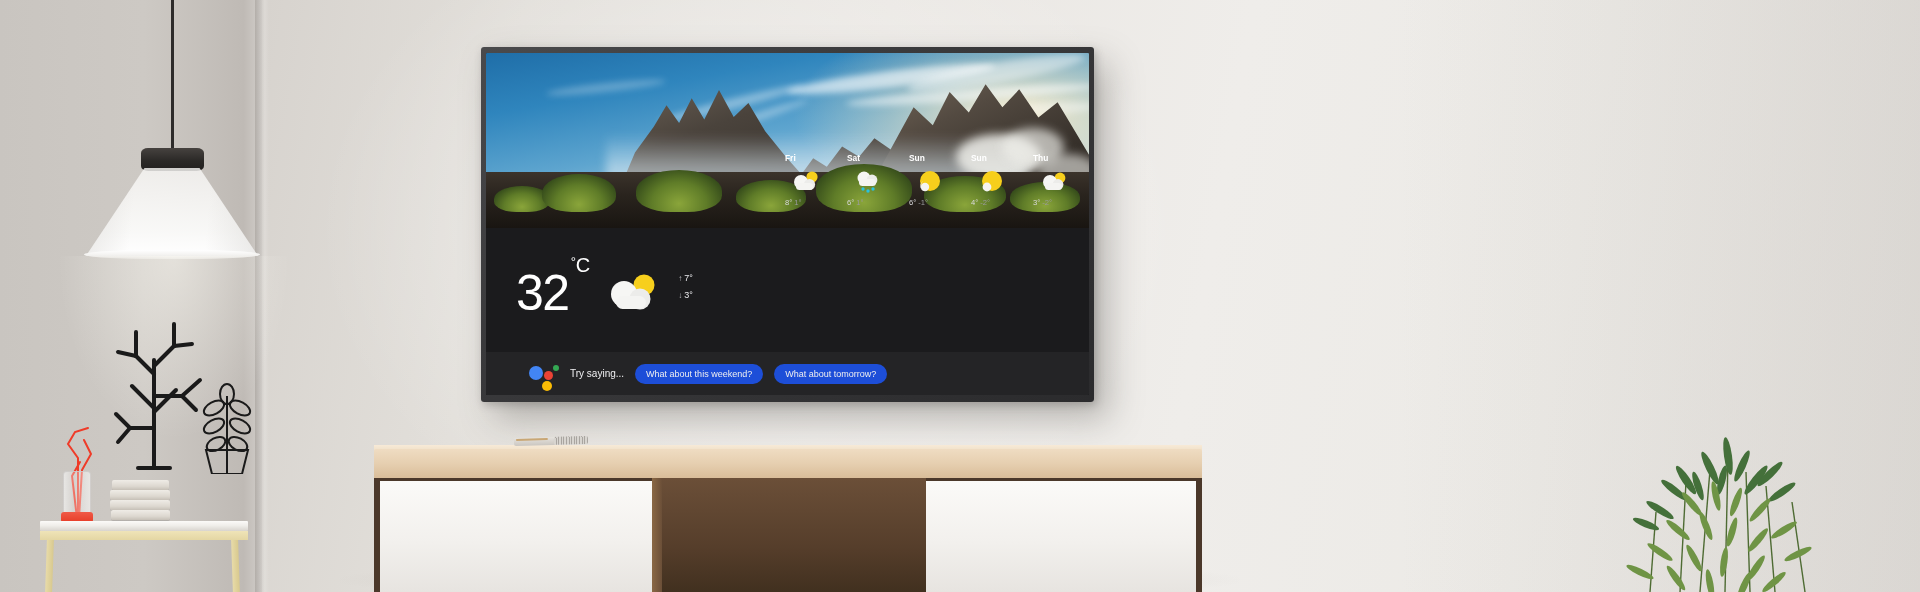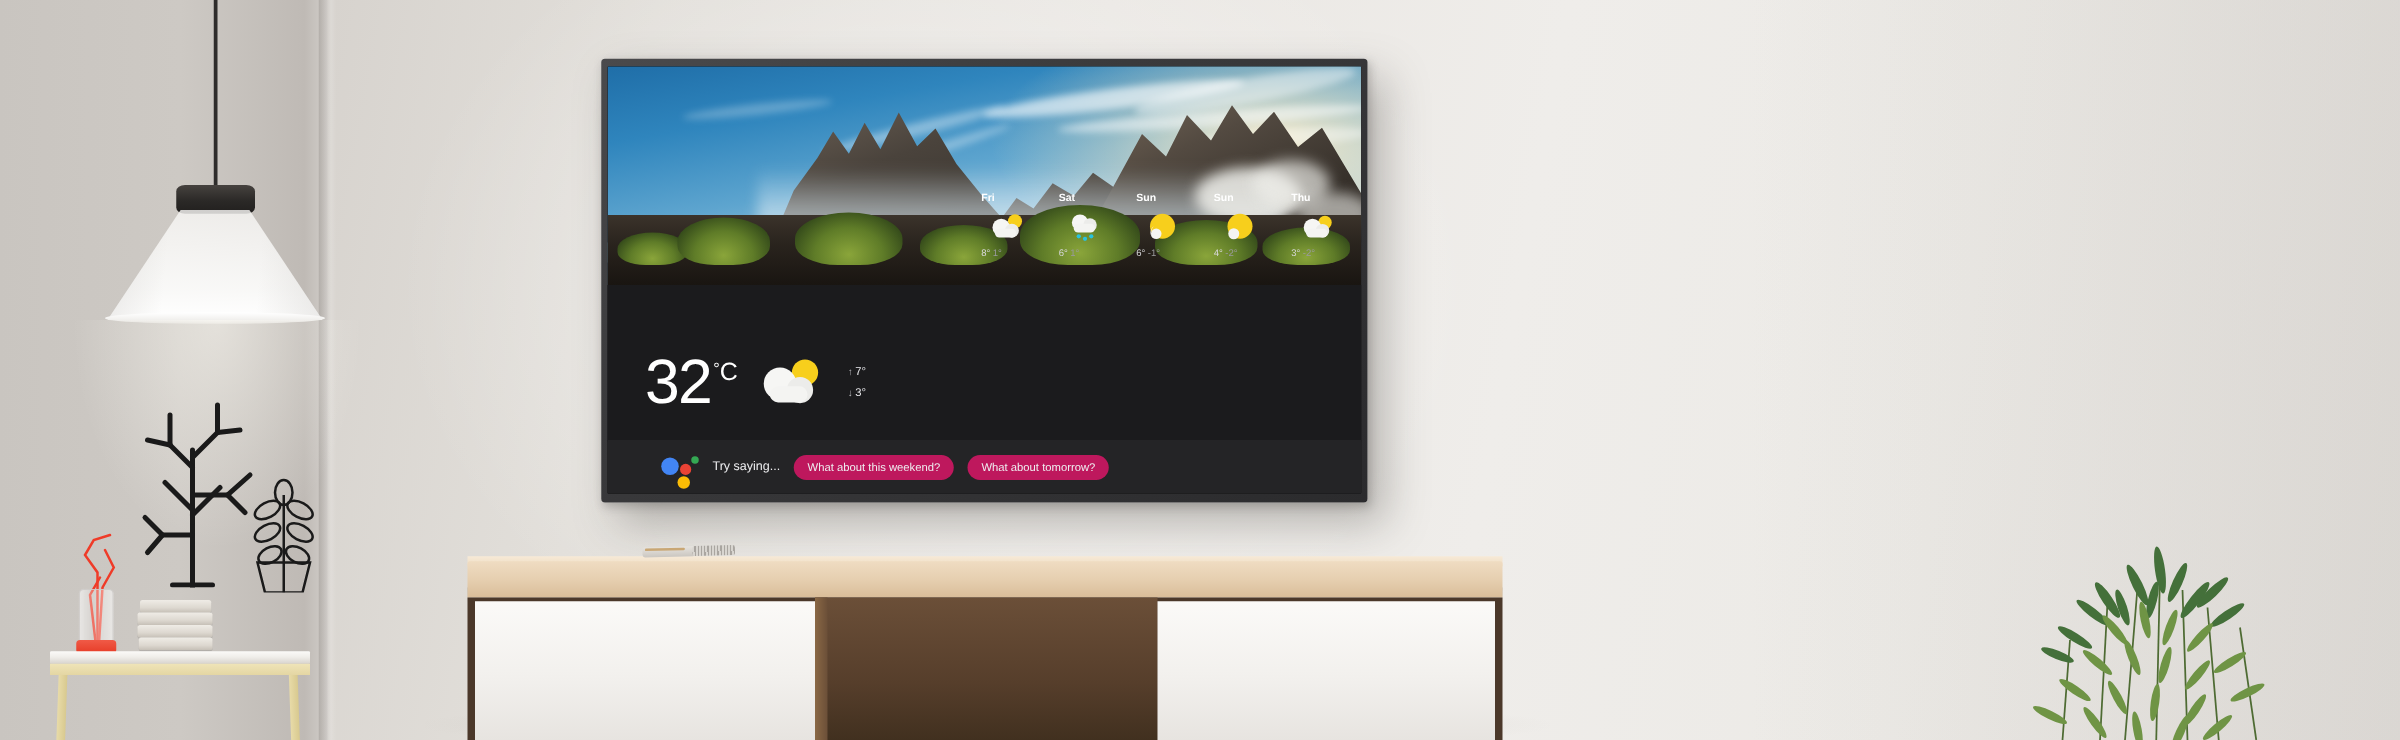--- a/index.html
+++ b/index.html
@@ -202,21 +202,21 @@
     padding: 12px 0 0 34px;
   }
   .wx-title {
     color: #fff; font-size: 15px; font-weight: bold; letter-spacing: .1px;
   }
   .wx-sub {
     margin-top: 5px; font-size: 7.6px; color: #cfcfd2; letter-spacing: .1px;
   }
   .wx-sub .muted { color: #97979b; }
 
-  .wx-main { position: absolute; left: 30px; top: 52px; display: flex; align-items: center; }
+  .wx-main { position: absolute; left: 30px; top: 40px; display: flex; }
   .wx-temp { color: #fff; font-size: 50px; font-weight: 300; line-height: 1; letter-spacing: -1.5px; }
   .wx-unit { color: #fff; font-size: 20px; font-weight: 400; margin-left: 2px; margin-top: -14px; }
   .wx-unit .deg { font-size: 13px; vertical-align: top; }
   .wx-bigicon { margin-left: 16px; margin-top: 4px; }
   .wx-hilo { margin-left: 16px; margin-top: 2px; font-size: 9px; color: #e9e9ec; line-height: 1.9; }
   .wx-hilo .arrow { color:#bdbdc1; font-size: 8px; margin-right: 2px; }
 
   
   #forecast {
     position: absolute; right: 14px; top: 100px;
@@ -235,21 +235,21 @@
     display: flex; align-items: center; padding-left: 43px; gap: 11px;
   }
   .g-dots { position: relative; width: 30px; height: 22px; }
   .dot { position: absolute; border-radius: 50%; }
   .dot.blue   { left: 0;   top: 3px;  width: 14px; height: 14px; background:#4285f4; }
   .dot.red    { left: 15px; top: 8px; width: 9px;  height: 9px;  background:#ea4335; }
   .dot.green  { left: 24px; top: 2px; width: 6px;  height: 6px;  background:#34a853; }
   .dot.yellow { left: 13px; top: 18px; width: 10px; height: 10px; background:#fbbc05; }
   .try-text { color: #efeff1; font-size: 10px; }
   .chip {
-    background: #be185d; color: #eeeef0; font-size: 9px;
+    background: #1d4ed8; color: #eeeef0; font-size: 9px;
     padding: 5px 11px; border-radius: 20px; white-space: nowrap;
   }
 
   
   .console-top {
     position: absolute; left: 374px; top: 449px; width: 828px; height: 29px;
     background: linear-gradient(180deg,#efdcc2 0%, #e6cfb0 50%, #d9bd99 100%);
     border-radius: 2px 2px 0 0;
   }
   .console-top-face {

